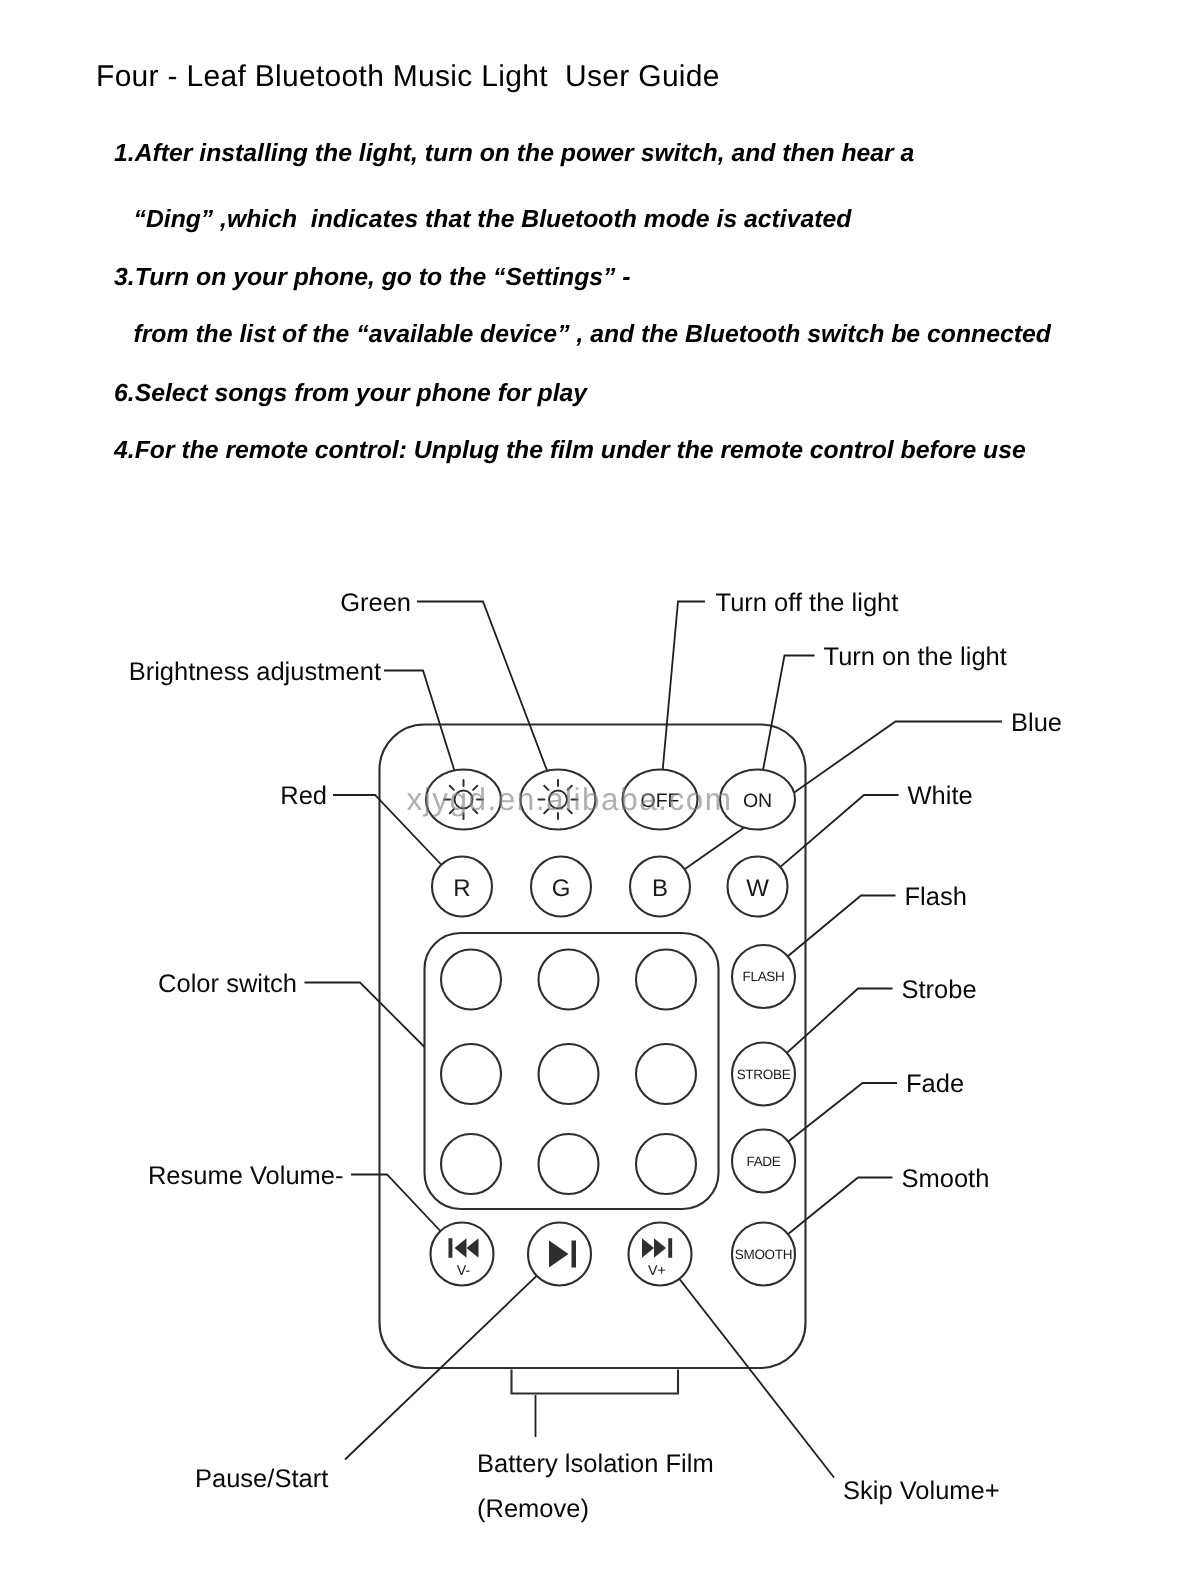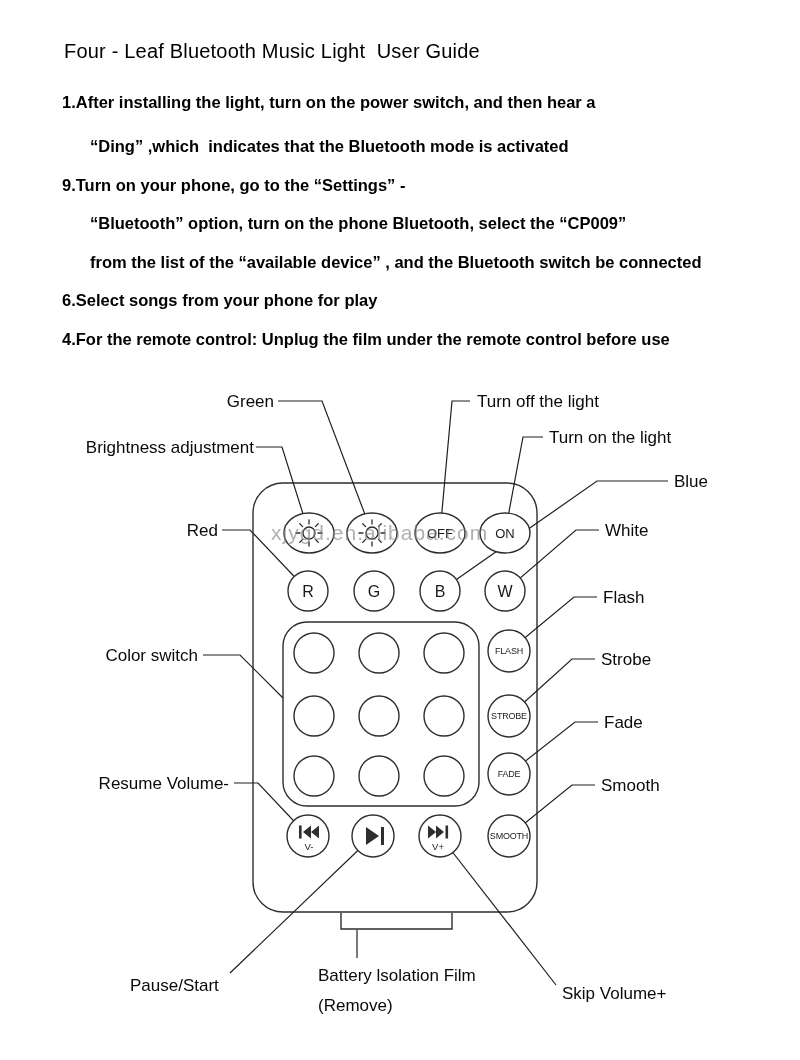--- a/index.html
+++ b/index.html
@@ -5,26 +5,26 @@
   * { margin:0; padding:0; box-sizing:border-box; }
   html,body { background:#ffffff; }
   body { width:800px; height:1060px; font-family:"Liberation Sans", sans-serif; }
   .page { position:relative; width:800px; height:1060px; background:#fff; overflow:hidden; }
 
   .title {
     position:absolute; left:64px; top:40px;
     font-size:20px; font-weight:normal; color:#000;
     white-space:pre; letter-spacing:0.2px;
   }
-  .instructions { position:absolute; left:62px; top:90px; width:720px; }
+  .instructions { position:absolute; left:76px; top:90px; width:720px;font-style:italic; }
   .ins {
     font-size:16.5px; font-weight:bold; color:#000;
     white-space:pre; line-height:25px; margin-bottom:13.5px;
   }
-  .ins.cont { margin-left:28px; }
+  .ins.cont { margin-left:13px; }
   .ins.gap  { margin-bottom:19px; }
 
   svg.diagram { position:absolute; left:0; top:0; }
 
   .shape  { fill:#ffffff; stroke:#2e2e2e; stroke-width:1.4; }
   .noline { fill:none;    stroke:#2e2e2e; stroke-width:1.4; }
   .cl     { fill:none;    stroke:#1f1f1f; stroke-width:1.2; }
   .icon-stroke { stroke:#2e2e2e; stroke-width:1.3; fill:none; stroke-linecap:round; }
   .icon-fill   { fill:#2e2e2e; stroke:none; }
 
@@ -41,22 +41,21 @@
 </head>
 <body>
 
 <div class="page">
 
   <h1 class="title">Four - Leaf Bluetooth Music Light  User Guide</h1>
 
   <div class="instructions">
     <p class="ins gap">1.After installing the light, turn on the power switch, and then hear a</p>
     <p class="ins cont">“Ding” ,which  indicates that the Bluetooth mode is activated</p>
-    <p class="ins">9.Turn on your phone, go to the “Settings” -</p>
-    <p class="ins cont">“Bluetooth” option, turn on the phone Bluetooth, select the “CP009”</p>
+    <p class="ins">3.Turn on your phone, go to the “Settings” -</p>
     <p class="ins cont">from the list of the “available device” , and the Bluetooth switch be connected</p>
     <p class="ins">6.Select songs from your phone for play</p>
     <p class="ins">4.For the remote control: Unplug the film under the remote control before use</p>
   </div>
 
   <svg class="diagram" width="800" height="1060" viewBox="0 0 800 1060" xmlns="http://www.w3.org/2000/svg">
 
     <defs>
       <g id="sun-icon">
         <circle cx="0" cy="0" r="6" class="icon-stroke"></circle>

